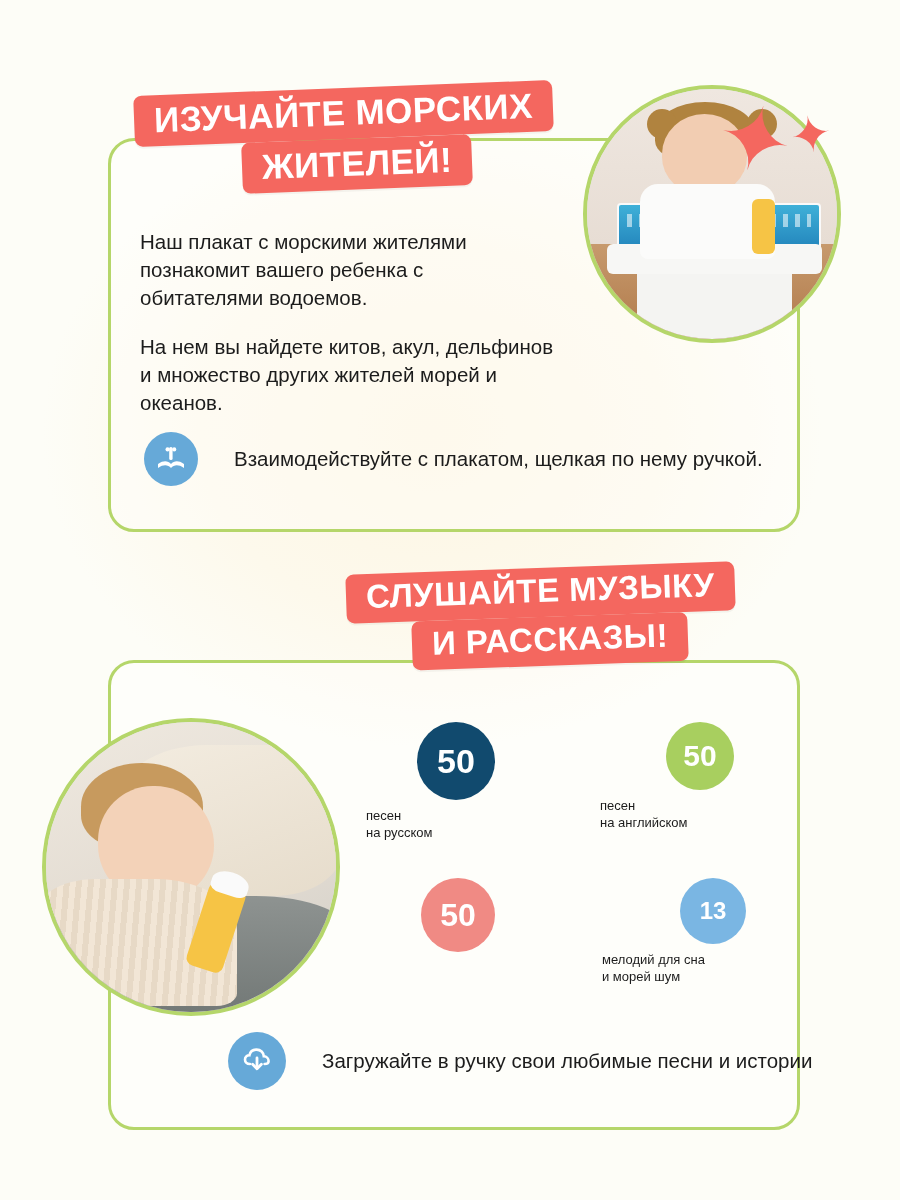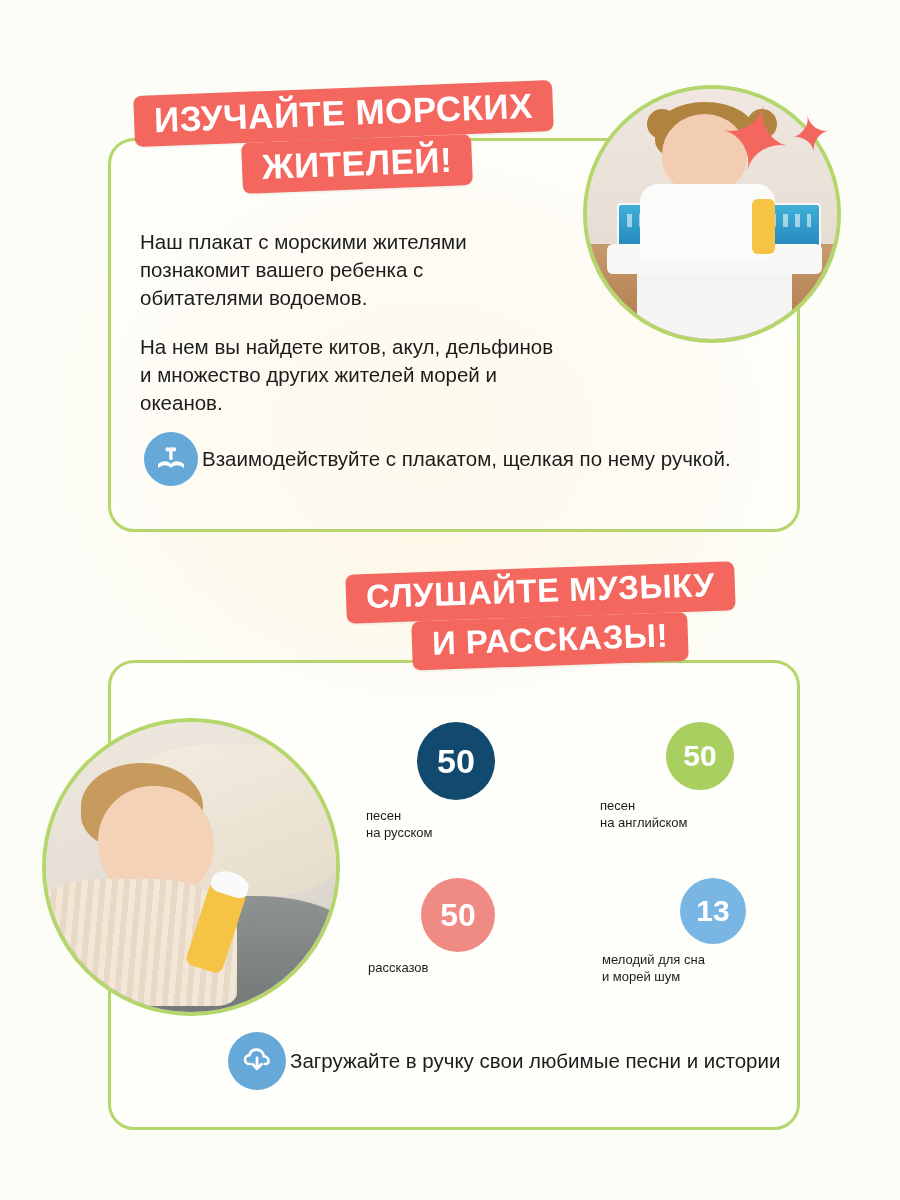--- a/index.html
+++ b/index.html
@@ -113,21 +113,21 @@
   
   .starfish { position: absolute; color: #f4675f; }
   #starfish-big { left: 718px; top: 96px; font-size: 88px; transform: rotate(14deg); line-height: 1; }
   #starfish-small { left: 790px; top: 110px; font-size: 50px; transform: rotate(-10deg); line-height: 1; }
 
   
   .feature {
     position: absolute;
     display: flex;
     align-items: center;
-    gap: 4px;
+    gap: 36px;
   }
   .feat-icon {
     width: 54px; height: 54px; border-radius: 50%;
     background: #66a9d8;
     display: flex; align-items: center; justify-content: center;
     flex: 0 0 54px;
   }
   .feat-text {
     color: #1c1c1c; font-size: 20.5px; line-height: 1.32; font-weight: 500;
   }
@@ -171,21 +171,21 @@
     font-weight: 500;
     white-space: pre-line;
   }
   #stat-1 { left: 366px; top: 722px; width: 180px; }
   #stat-1 .bubble { width: 78px; height: 78px; background: #114a6e; font-size: 34px; }
   #stat-2 { left: 600px; top: 722px; width: 200px; }
   #stat-2 .bubble { width: 68px; height: 68px; background: #a8cf5f; font-size: 30px; }
   #stat-3 { left: 368px; top: 878px; width: 180px; }
   #stat-3 .bubble { width: 74px; height: 74px; background: #f08a84; font-size: 32px; }
   #stat-4 { left: 602px; top: 878px; width: 222px; }
-  #stat-4 .bubble { width: 66px; height: 66px; background: #7ab6e3; font-size: 30px; }
+  #stat-4 .bubble { width: 66px; height: 66px; background: #7ab6e3; font-size: 24px; }
 </style>
 </head>
 <body>
 
 <div class="page">
 
   <div class="card" id="card-1"></div>
 
   <div class="ribbon" id="banner-1">
     <span class="line l1">Изучайте морских</span><br>
@@ -248,21 +248,20 @@
   </div>
 
   <div class="stat" id="stat-2">
     <div class="bubble" style="background: rgb(168, 207, 95);">50</div>
     <div class="stat-label">песен
 на английском</div>
   </div>
 
   <div class="stat" id="stat-3">
     <div class="bubble" style="background: rgb(240, 138, 132);">50</div>
-    <div class="stat-label">рассказов</div>
   </div>
 
   <div class="stat" id="stat-4">
     <div class="bubble" style="background: rgb(122, 182, 227);">13</div>
     <div class="stat-label">мелодий для сна
 и морей шум</div>
   </div>
 
   <div class="feature" id="feature-2">
     <span class="feat-icon">

